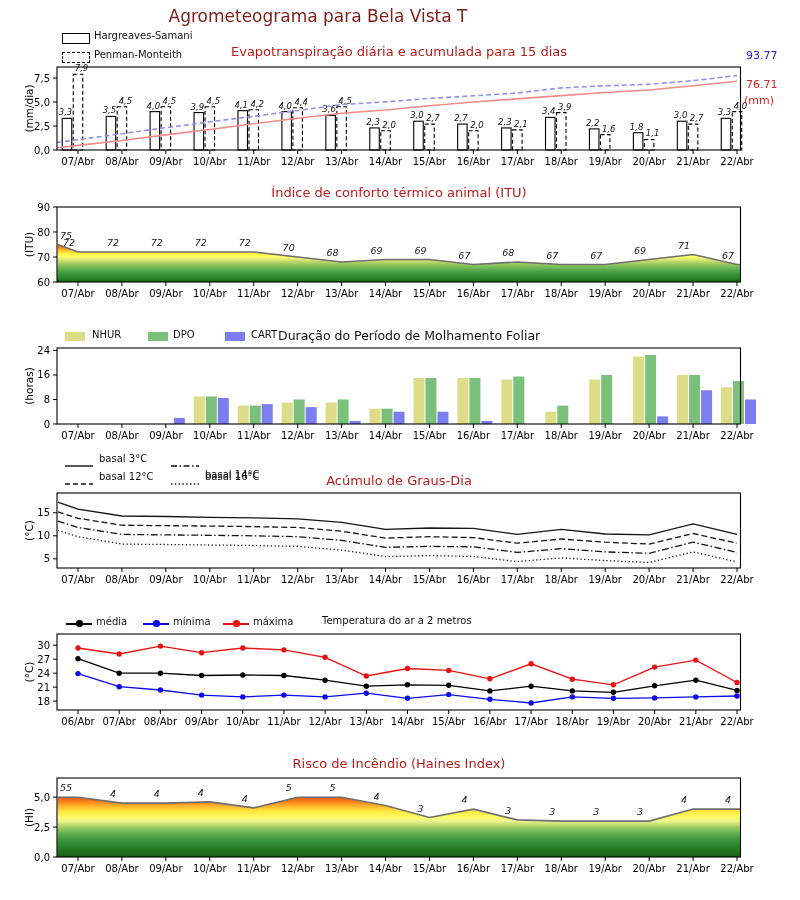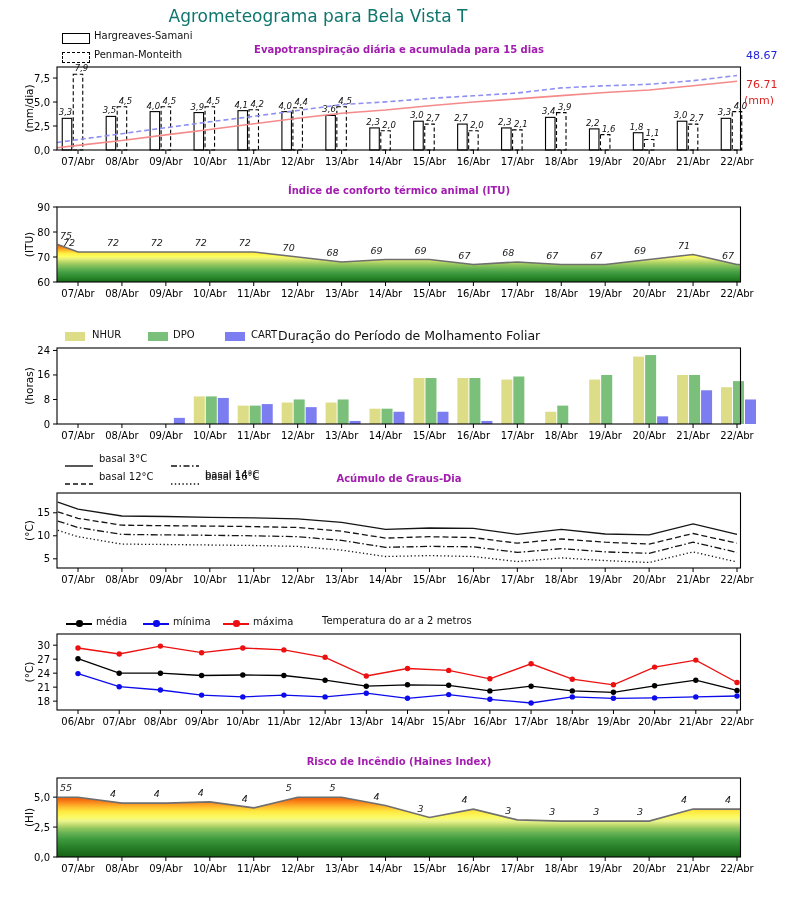--- a/index.html
+++ b/index.html
@@ -1,20 +1,20 @@
 <!DOCTYPE html>
 <html><head>
 <meta charset="utf-8">
 <style>
   html,body{margin:0;padding:0;background:#fff;}
   body{width:800px;height:900px;position:relative;font-family:"DejaVu Sans",sans-serif;color:#111;overflow:hidden;}
   #plot{position:absolute;left:0;top:0;}
   .ov{position:absolute;white-space:nowrap;}
-  .main-title{left:0;top:6px;width:636px;text-align:center;font-size:17px;color:#0f766e;}
-  .ctitle{left:57px;top:0;width:684px;text-align:center;font-size:10px;color:#a21caf;font-weight:bold;}
+  .main-title{left:0;top:6px;width:636px;text-align:center;font-size:17px;color:#7f1d1d;}
+  .ctitle{left:57px;top:0;width:684px;text-align:center;font-size:13px;color:#b91c1c;}
   .ltext{font-size:10px;}
   .swatch-outline{width:26px;height:9px;border:1.3px solid #000;display:block;}
   .swatch-outline.dashed{border-style:dashed;}
   .swatch-fill{width:20px;height:9px;display:block;}
   .lsample{width:26px;height:9px;display:block;position:relative;}
   .lsample .bar{position:absolute;left:0;top:3.5px;width:26px;height:2px;}
   .lsample .dot{position:absolute;left:10px;top:1px;width:6.5px;height:6.5px;border-radius:50%;}
   .ann{font-size:11px;}
   svg text{font-family:"DejaVu Sans",sans-serif;}
   .tick{font-size:10px;fill:#000;}
@@ -525,21 +525,21 @@
 
 <div class="ov" style="left:62px;top:33px;">
     <span class="swatch-outline"></span>
   </div>
 <div class="ov ltext" style="left:94px;top:30px;">Hargreaves-Samani</div>
 <div class="ov" style="left:62px;top:52px;">
     <span class="swatch-outline dashed"></span>
   </div>
 <div class="ov ltext" style="left:94px;top:49px;">Penman-Monteith</div>
 <div class="ov ctitle" style="top:44px;">Evapotranspiração diária e acumulada para 15 dias</div>
-<div class="ov ann" style="left: 746px; top: 49px; color: rgb(34, 34, 221);">48.67</div>
+<div class="ov ann" style="left: 746px; top: 49px; color: rgb(34, 34, 221);">93.77</div>
 <div class="ov ann" style="left: 746px; top: 78px; color: rgb(221, 34, 34);">76.71</div>
 <div class="ov ann" style="left: 744px; top: 94px; color: rgb(221, 34, 34);">(mm)</div>
 
 <div class="ov ctitle" style="top:185px;">Índice de conforto térmico animal (ITU)</div>
 
 <div class="ov" style="left:65px;top:332px;">
     <span class="swatch-fill" style="background: rgb(220, 221, 134);"></span>
   </div>
 <div class="ov ltext" style="left:92px;top:329px;">NHUR</div>
 <div class="ov" style="left:148px;top:332px;">

